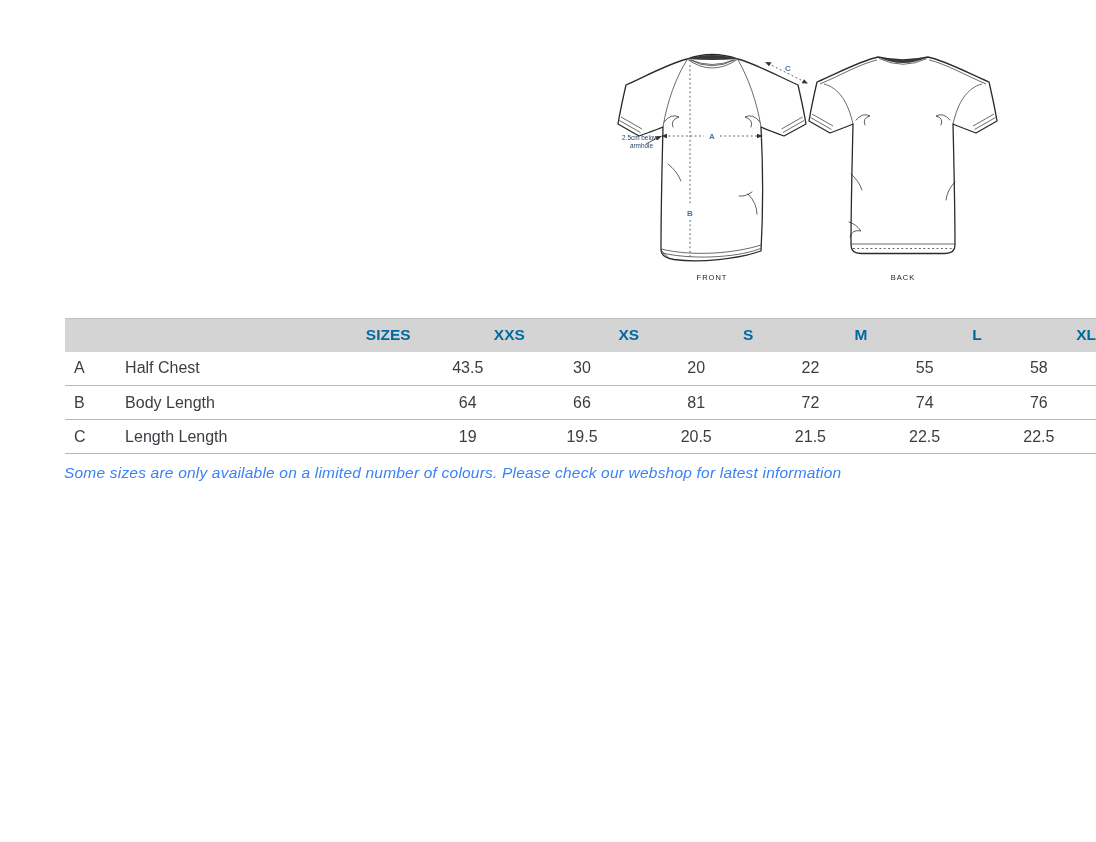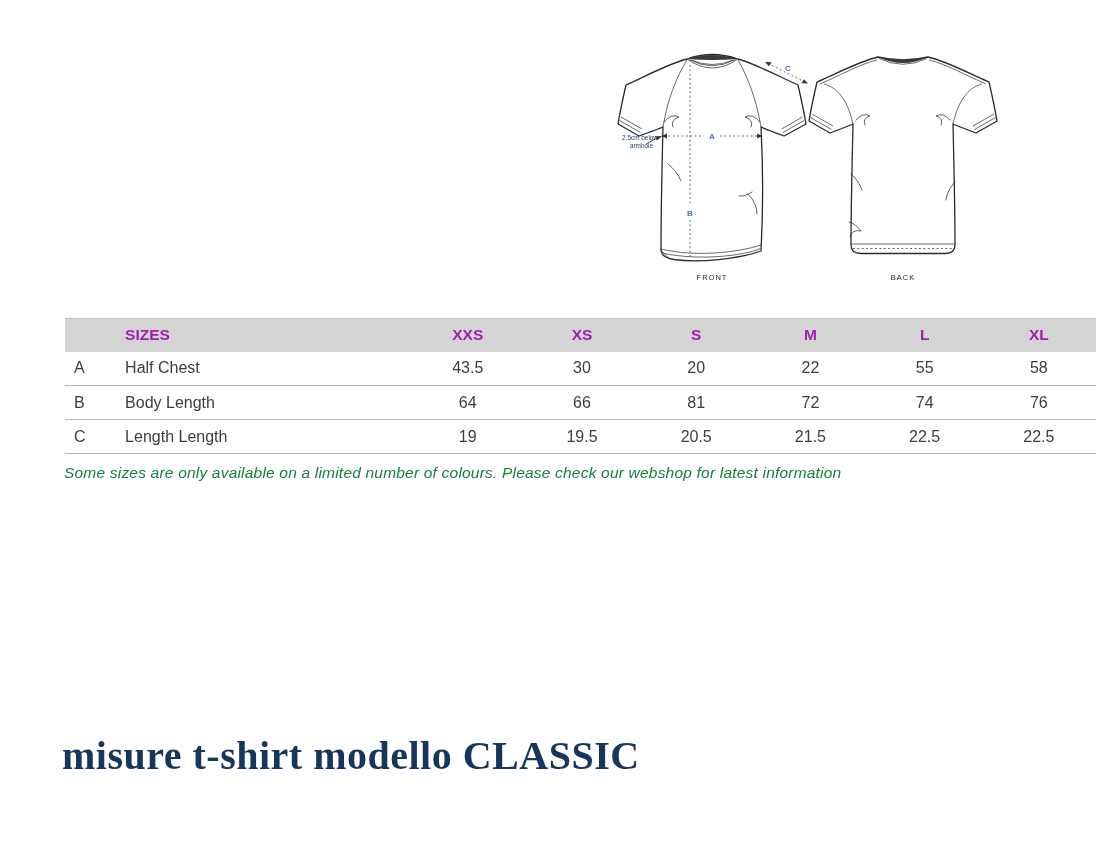--- a/index.html
+++ b/index.html
@@ -18,30 +18,30 @@
     border-collapse:collapse; table-layout:fixed;
     color:#3a3d42; font-size:16px;
   }
   .size-table col.c-letter { width:60px; }
   .size-table col.c-name   { width:285px; }
   .size-table col.c-val    { width:114px; }
   .size-table tr.head {
     background:#d4d4d4; height:33px;
     border-top:1px solid #c2c2c2;
   }
-  .size-table tr.head td { font-size:15.5px; font-weight:600; color:#a21caf; }
+  .size-table tr.head td { font-size:15.5px; font-weight:600; color:#0369a1;text-align:right; }
   .size-table tr.datarow { height:34px; border-bottom:1px solid #b9b9b9; }
   .size-table td { vertical-align:middle; text-align:center; }
   .size-table td.letter { text-align:left; padding-left:9px; }
   .size-table td.name   { text-align:left; }
 
   
   .footnote {
     position:absolute; left:64px; top:464px;
-    font-size:15.5px; font-style:italic; color:#15803d; letter-spacing:0.2px;
+    font-size:15.5px; font-style:italic; color:#3b82f6; letter-spacing:0.2px;
   }
 
   
   .page-title {
     position:absolute; left:62px; top:736px;
     font-family:"Liberation Serif", serif; font-weight:700;
     font-size:40px; line-height:1; color:#17365d; letter-spacing:0.5px;
     white-space:nowrap;
   }
 
@@ -231,15 +231,14 @@
         <td>20.5</td>
         <td>21.5</td>
         <td>22.5</td>
         <td>22.5</td>
       </tr>
     </tbody>
   </table>
 
   <div class="footnote">Some sizes are only available on a limited number of colours. Please check our webshop for latest information</div>
 
-  <div class="page-title">misure t-shirt modello CLASSIC</div>
 
 </div>
 
 </body></html>

